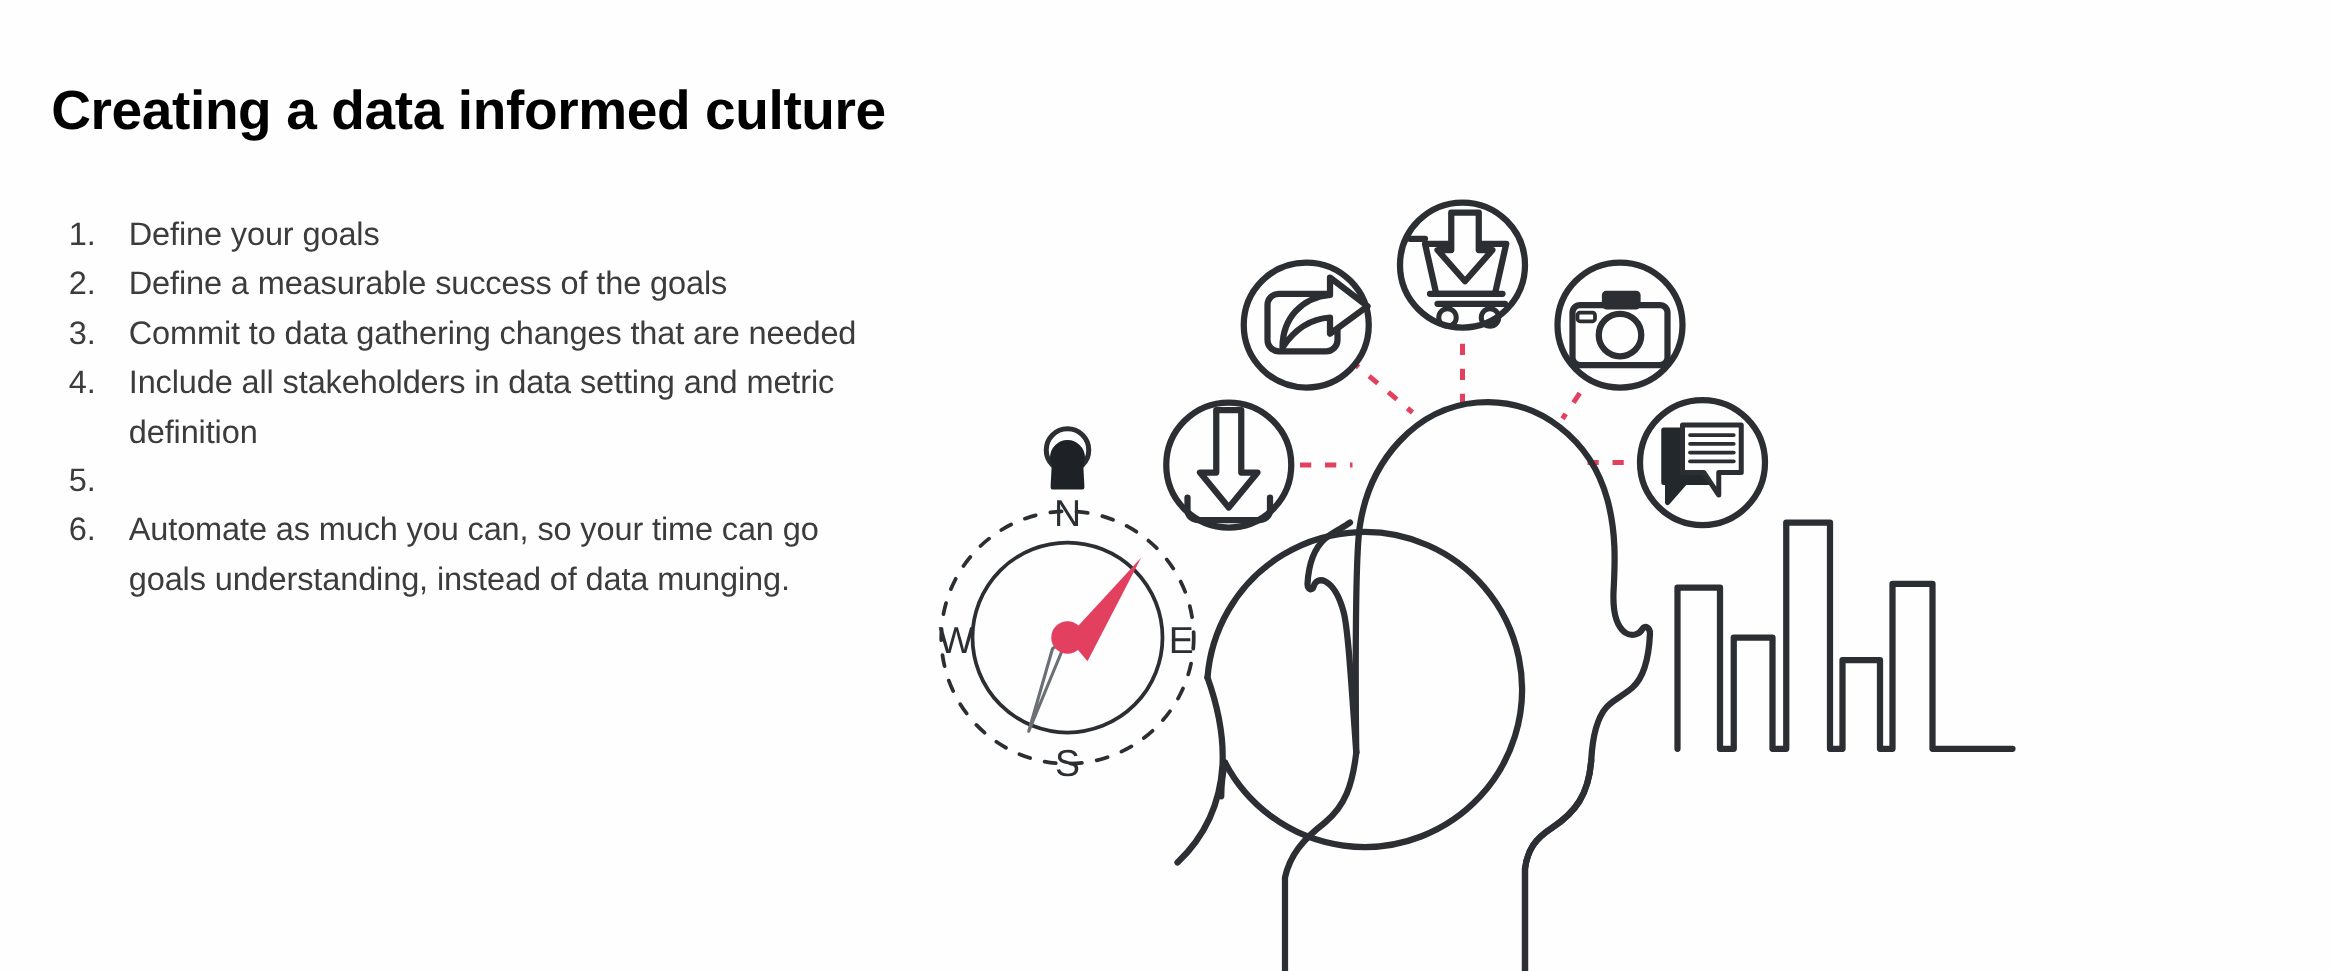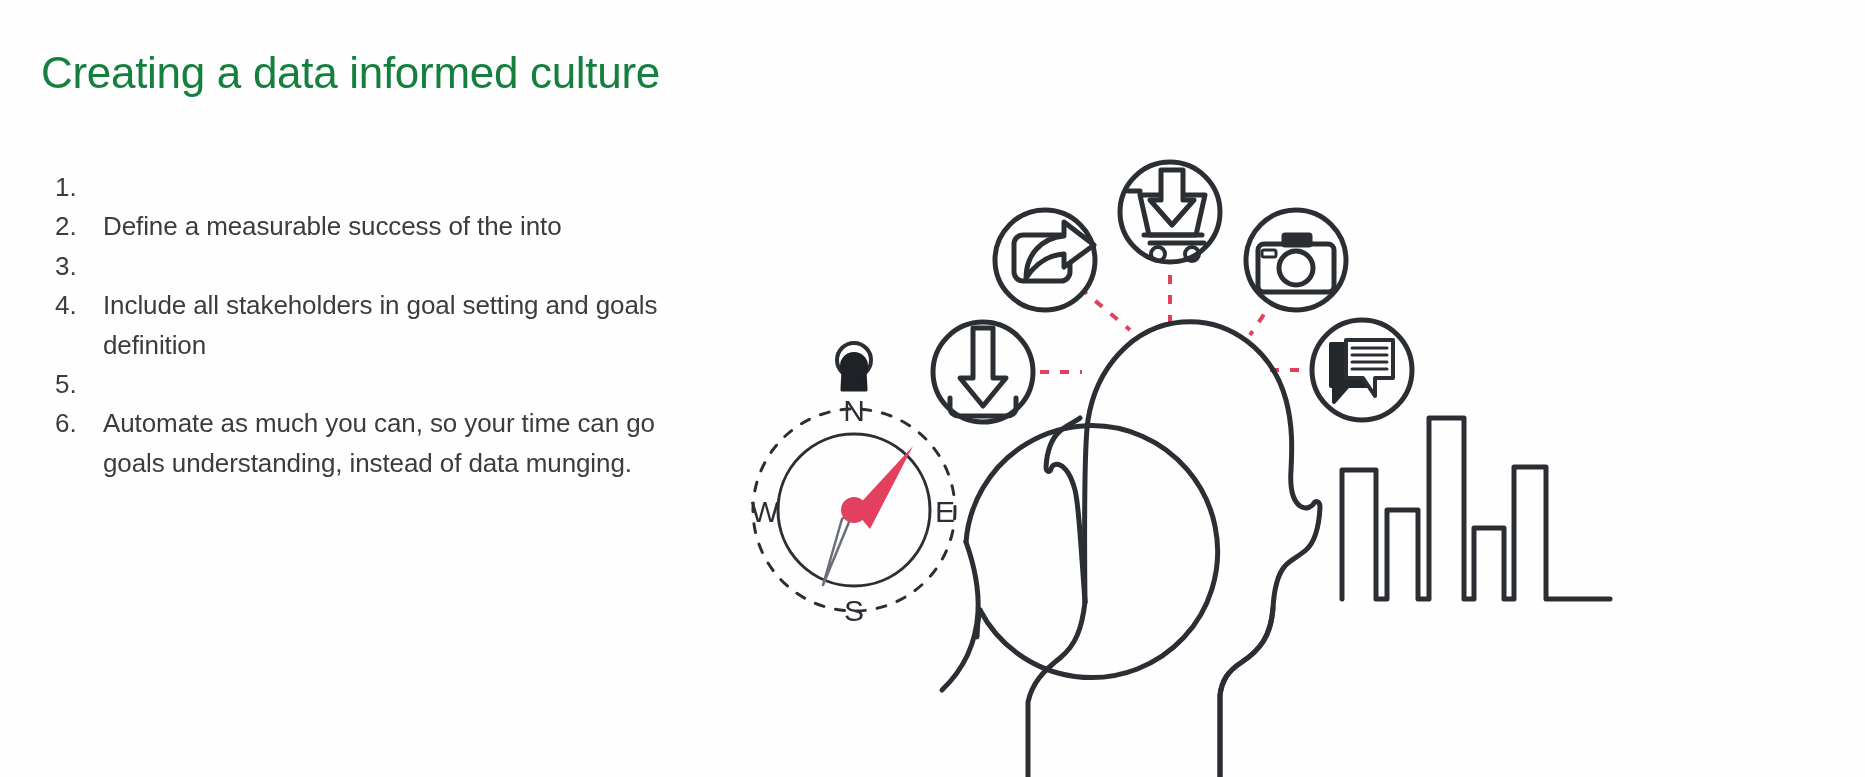--- a/index.html
+++ b/index.html
@@ -16,25 +16,25 @@
   }
   #slide {
     position: absolute;
     inset: 0;
     background: #fefefe;
   }
   
   #slide-title {
     position: absolute;
     left: 41px;
-    top: 20px;
+    top: 36px;
     font-size: 44px;
-    font-weight: normal;
+    font-weight: bold;
     letter-spacing: -0.3px;
-    color: #15803d;
+    color: #000000;
     white-space: nowrap;
     line-height: 1.1;
   }
   
   #steps-list {
     position: absolute;
     left: 55px;
     top: 168px;
     width: 650px;
     list-style: none;
@@ -72,31 +72,33 @@
 </head>
 <body>
 
 <div id="slide">
 
   <h1 id="slide-title">Creating a data informed culture</h1>
 
   <ol id="steps-list">
     <li class="step-item">
       <span class="step-number">1.</span>
+      <span class="step-text">Define your goals</span>
     </li>
     <li class="step-item">
       <span class="step-number">2.</span>
-      <span class="step-text">Define a measurable success of the into</span>
+      <span class="step-text">Define a measurable success of the goals</span>
     </li>
     <li class="step-item">
       <span class="step-number">3.</span>
+      <span class="step-text">Commit to data gathering changes that are needed</span>
     </li>
     <li class="step-item">
       <span class="step-number">4.</span>
-      <span class="step-text">Include all stakeholders in goal setting and goals definition</span>
+      <span class="step-text">Include all stakeholders in data setting and metric definition</span>
     </li>
     <li class="step-item">
       <span class="step-number">5.</span>
     </li>
     <li class="step-item">
       <span class="step-number">6.</span>
       <span class="step-text">Automate as much you can, so your time can go goals understanding, instead of data munging.</span>
     </li>
   </ol>
 

